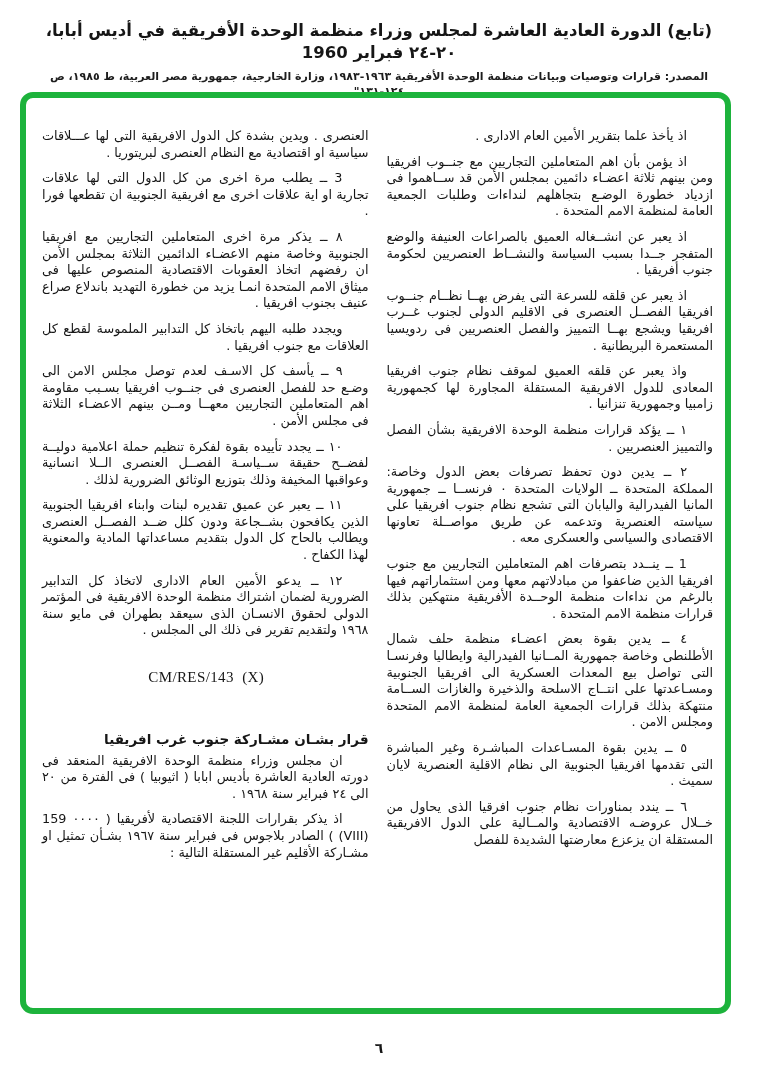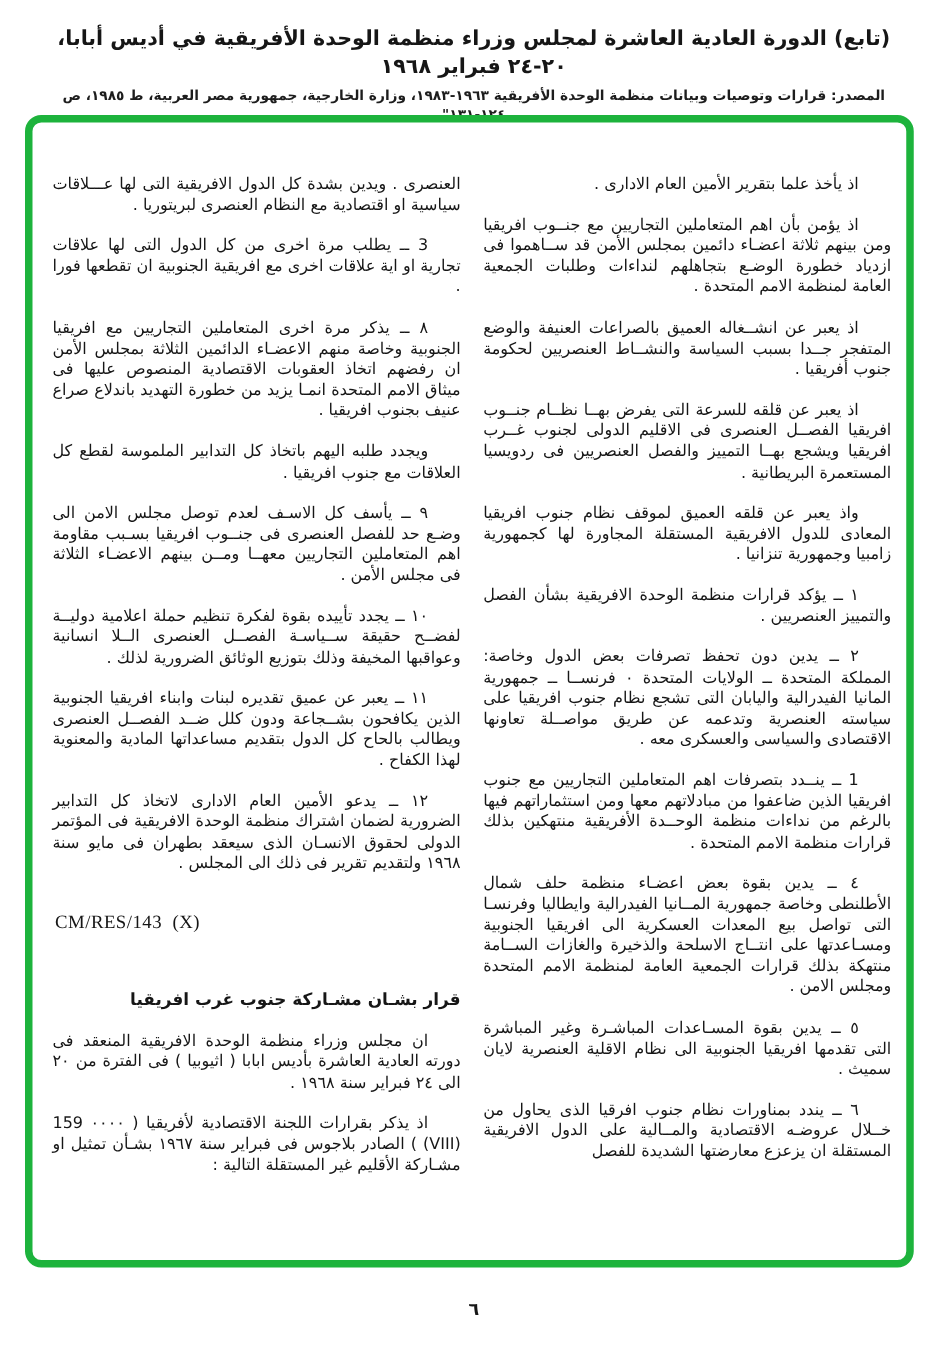--- a/index.html
+++ b/index.html
@@ -40,25 +40,25 @@
   .cols {
     direction: rtl;            
     display: flex; gap: 18px;
     height: 100%;
   }
   .col {
     flex: 1 1 0; min-width: 0;
     direction: rtl; text-align: justify;
     font-size: 12.8px; line-height: 16.6px;
   }
-  .para { margin: 16px 0 9px 0; text-indent: 26px; }
+  .para { margin: 4px 0 9px 0; text-indent: 26px; }
   .para.no-indent { text-indent: 0; }
 
   .res-ref {
-    direction: ltr; text-align: left;
+    direction: ltr; text-align: center;
     font-family: "Liberation Serif", "DejaVu Serif", serif;
     font-size: 15px; letter-spacing: 0.4px;
     margin: 30px 0 44px 2px; text-indent: 0;
     white-space: pre;
   }
   .next-title {
     font-weight: bold;
     text-indent: 0; font-size: 13.5px; line-height: 19px;
     margin: 0 0 2px 0;
   }
@@ -69,21 +69,21 @@
     text-align: center; font-size: 14px; font-weight: bold;
     direction: rtl;
   }
 </style>
 </head>
 <body>
 
 <div class="page">
 
   <header class="doc-header">
-    <div class="h1">(تابع) الدورة العادية العاشرة لمجلس وزراء منظمة الوحدة الأفريقية في أديس أبابا، ٢٠-٢٤ فبراير ١٩٦٨</div>
+    <div class="h1">(تابع) الدورة العادية العاشرة لمجلس وزراء منظمة الوحدة الأفريقية في أديس أبابا، ٢٠-٢٤ فبراير 1960</div>
     <div class="h2">المصدر: قرارات وتوصيات وبيانات منظمة الوحدة الأفريقية ١٩٦٣-١٩٨٣، وزارة الخارجية، جمهورية مصر العربية، ط ١٩٨٥، ص ١٢٤-١٣١"</div>
   </header>
 
   <div class="green-box">
     <div class="cols">
 
       <div class="col">
         <p class="para">اذ يأخذ علما بتقرير الأمين العام الادارى .</p>
         <p class="para">اذ يؤمن بأن اهم المتعاملين التجاريين مع جنــوب افريقيا ومن بينهم ثلاثة اعضـاء دائمين بمجلس الأمن قد ســاهموا فى ازدياد خطورة الوضـع بتجاهلهم لنداءات وطلبات الجمعية العامة لمنظمة الامم المتحدة .</p>
         <p class="para">اذ يعبر عن انشــغاله العميق بالصراعات العنيفة والوضع المتفجر جــدا بسبب السياسة والنشــاط العنصريين لحكومة جنوب أفريقيا .</p>

